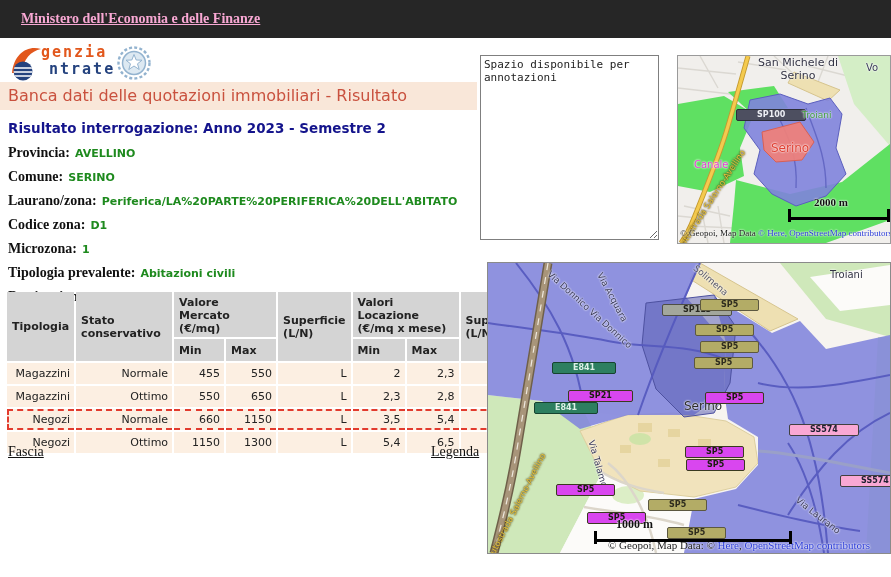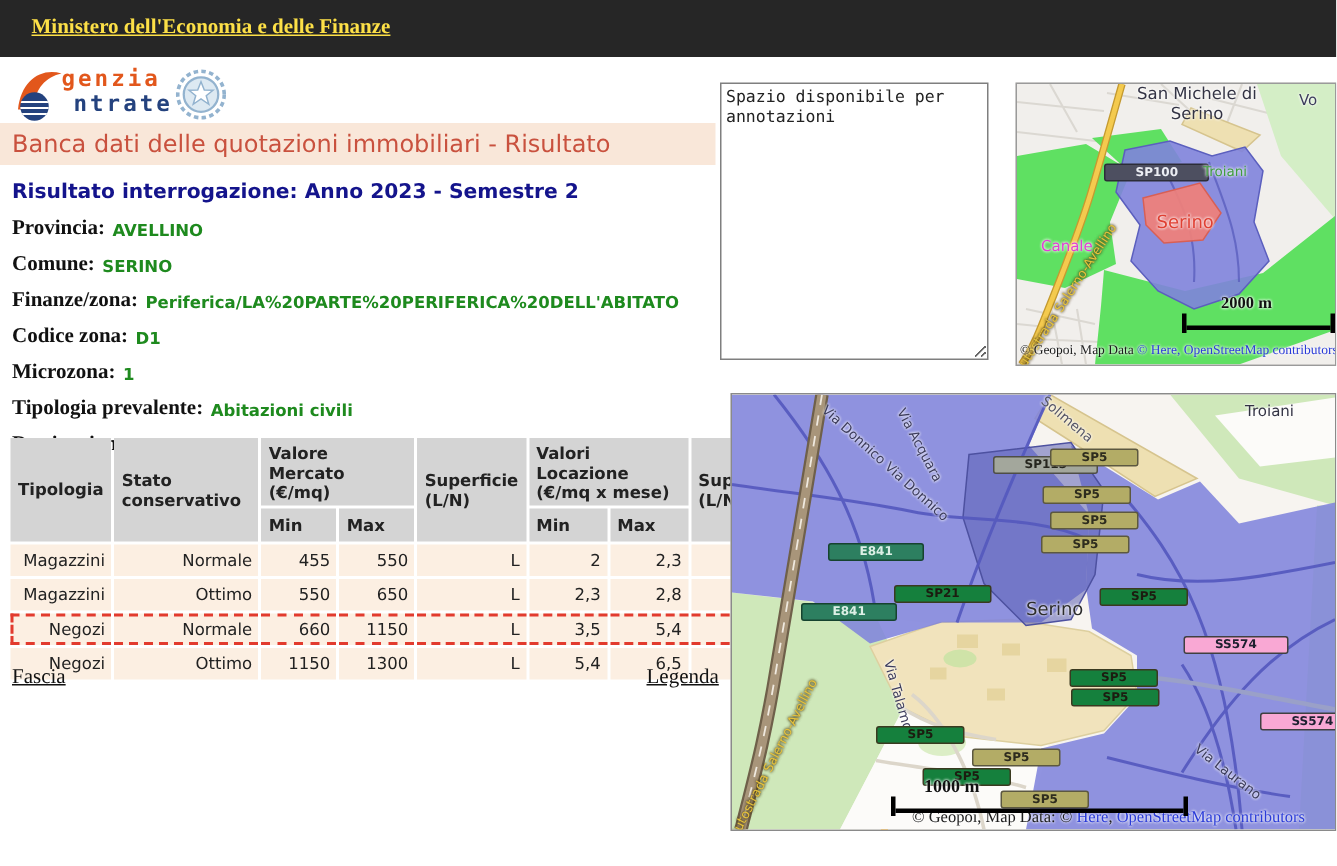--- a/index.html
+++ b/index.html
@@ -2,21 +2,21 @@
 <html><head>
 <meta charset="utf-8">
 <style>
   html,body{margin:0;padding:0;background:#fff;}
   .page{position:relative;width:891px;height:577px;background:#fff;overflow:hidden;
         font-family:"DejaVu Sans",sans-serif;}
 
   
   .topbar{position:absolute;left:0;top:0;width:891px;height:38px;background:#262626;
           display:flex;align-items:center;padding-left:21px;box-sizing:border-box;}
-  .topbar a{color:#fde047;font:bold 14px "Liberation Serif",serif;text-decoration:underline;cursor:pointer;}
+  .topbar a{color:#f9a8d4;font:bold 14px "Liberation Serif",serif;text-decoration:underline;cursor:pointer;}
 
   
   .ae-logo{position:absolute;left:8px;top:43px;width:160px;height:39px;cursor:pointer;}
   .ae-genzia{position:absolute;left:33px;top:0px;color:#e2571c;
              font:bold 15px "DejaVu Sans Mono",monospace;letter-spacing:2px;}
   .ae-ntrate{position:absolute;left:41px;top:17px;color:#24427e;
              font:bold 15px "DejaVu Sans Mono",monospace;letter-spacing:2px;}
   .emblem{position:absolute;left:116px;top:45px;width:36px;height:36px;}
 
   
@@ -69,21 +69,21 @@
   .town-big{font-size:12px;color:#2c2c2c;}
   .lab-green{color:#3f9c3f;}
   .lab-red{color:#e04033;font-size:12px;}
   .lab-mag{color:#e23ed4;font-size:10px;}
   .rot{transform-origin:0 0;}
   .motorway-lab{color:#e6c23c;text-shadow:0 0 2px #4a3c10,0 0 2px #4a3c10;font-size:8.5px;
                 transform-origin:0 100%;}
 
   .bdg{position:absolute;font:bold 8px "DejaVu Sans",sans-serif;padding:1px 20px;
        border-radius:2px;line-height:1;white-space:nowrap;}
-  .by{background:#15803d;border:1px solid #3a3a20;color:#1c1c10;margin-left:28px;}
+  .by{background:#d946ef;border:1px solid #3a3a20;color:#1c1c10;}
   .bdim{background:#b3ac66;border:1px solid #5c5840;color:#2e2c1e;}
   .bgr{background:#2d7f60;border:1px solid #16432f;color:#ddf0e6;}
   .bgray{background:#a3a79c;border:1px solid #4e4e46;color:#26261e;}
   .bbg{background:#f9a8d4;border:1px solid #404040;color:#1e2030;}
   .bdark{background:#4d4f60;border:1px solid #2c2d38;color:#eceef4;}
 
   .scaletext{position:absolute;font:bold 11px "Liberation Serif",serif;color:#111;
              text-shadow:0 0 2px #fff,0 0 2px #fff;}
   .scalebar{position:absolute;border-left:3px solid #000;border-right:3px solid #000;height:13px;}
   .scalebar .sline{position:absolute;left:0;right:0;bottom:2px;height:3px;background:#000;}
@@ -134,21 +134,21 @@
     <div class="result-heading">Risultato interrogazione: Anno 2023 - Semestre 2</div>
     <div class="field">
       <span class="field-label">Provincia:</span>
       <span class="field-value">AVELLINO</span>
     </div>
     <div class="field">
       <span class="field-label">Comune:</span>
       <span class="field-value">SERINO</span>
     </div>
     <div class="field">
-      <span class="field-label">Finanze/zona:</span>
+      <span class="field-label">Laurano/zona:</span>
       <span class="field-value">Periferica/LA%20PARTE%20PERIFERICA%20DELL'ABITATO</span>
     </div>
     <div class="field">
       <span class="field-label">Codice zona:</span>
       <span class="field-value">D1</span>
     </div>
     <div class="field">
       <span class="field-label">Microzona:</span>
       <span class="field-value">1</span>
     </div>

